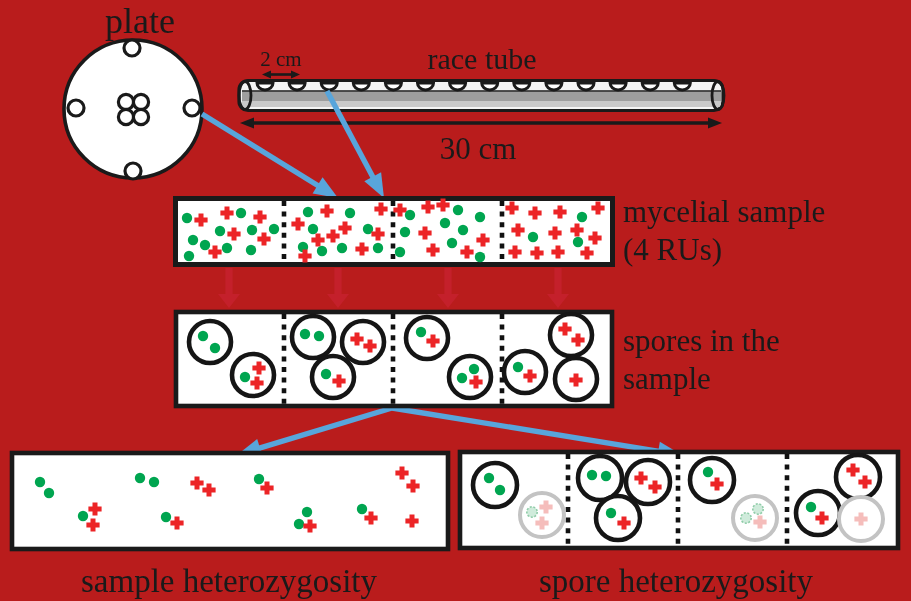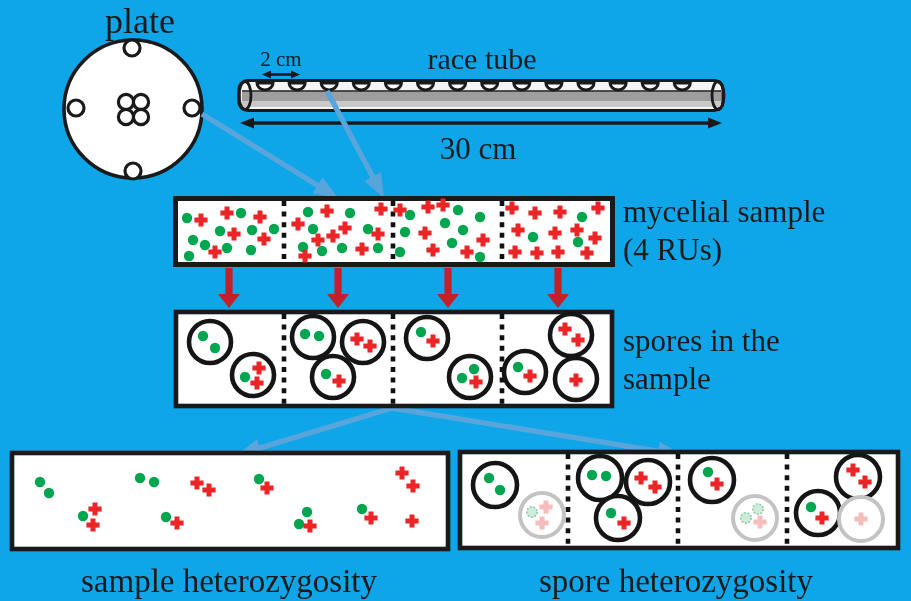--- a/index.html
+++ b/index.html
@@ -1,16 +1,16 @@
 <!DOCTYPE html>
 <html><head>
 <meta charset="utf-8">
 <style>
   html,body{margin:0;padding:0;background:#ffffff;}
-  .stage{position:relative;width:911px;height:601px;background:#0ea5e9;overflow:hidden;}
+  .stage{position:relative;width:911px;height:601px;background:#b91c1c;overflow:hidden;}
   svg{display:block;}
   text{font-family:"Liberation Serif","DejaVu Serif",serif;fill:#1a1a1a;}
   .t-plate{font-size:36px;}
   .t-race{font-size:30px;}
   .t-2cm{font-size:21px;}
   .t-30cm{font-size:31px;}
   .t-side{font-size:31px;}
   .t-bottom{font-size:33px;}
 </style>
 </head>

